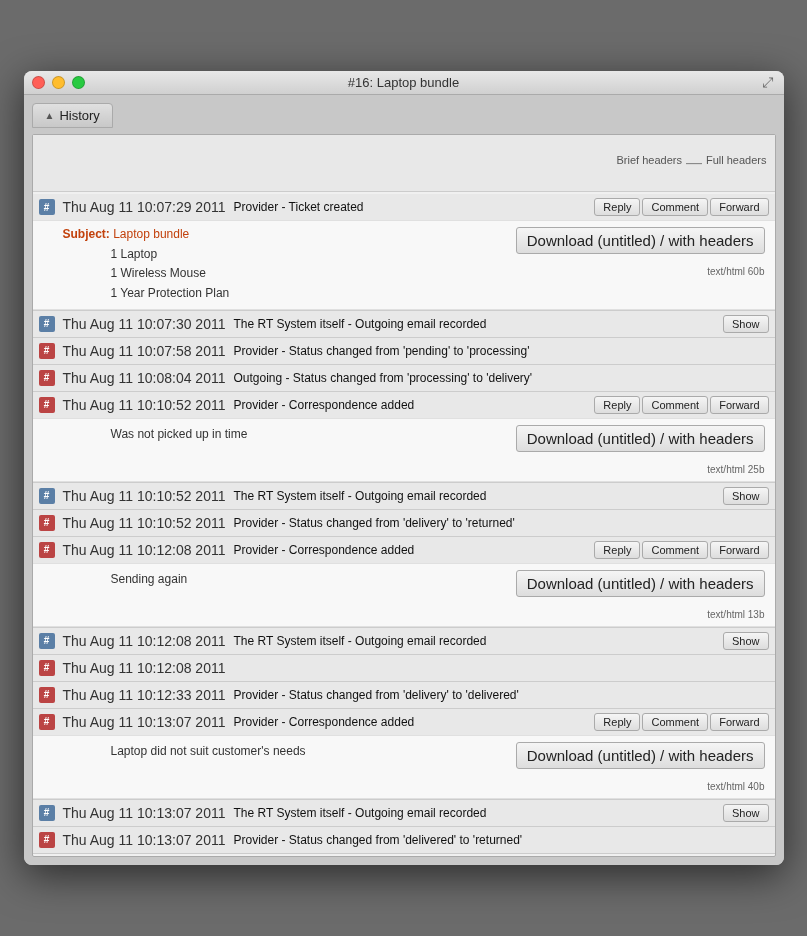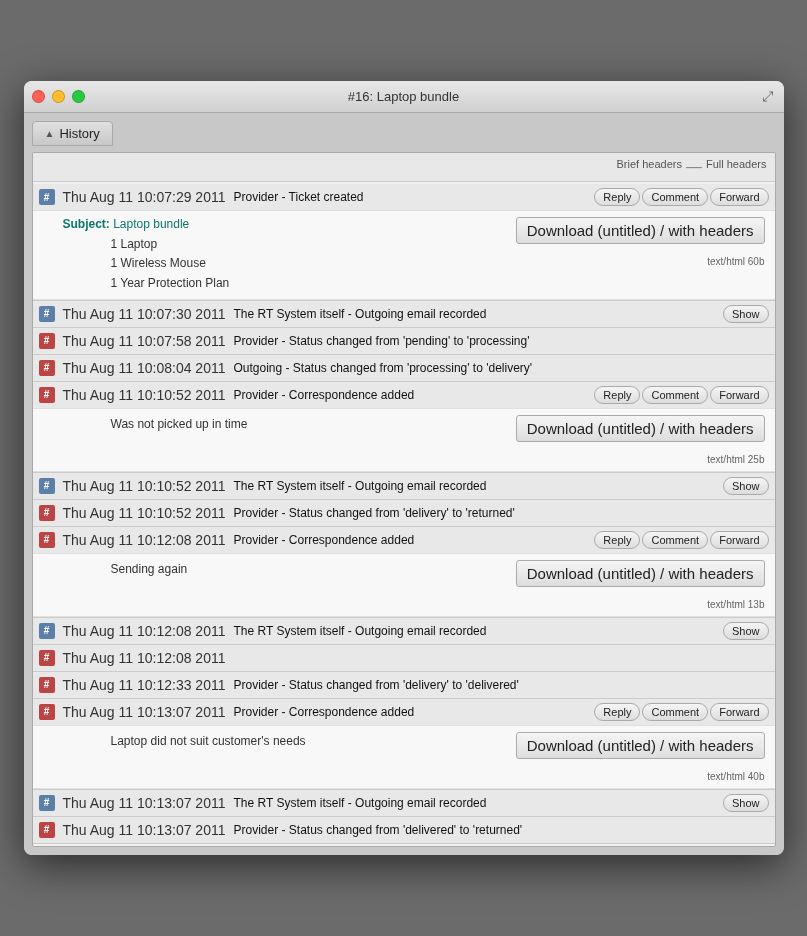--- a/index.html
+++ b/index.html
@@ -16,21 +16,21 @@
     .window {
       width: 760px;
       background: #d4d4d4;
       border-radius: 8px;
       box-shadow: 0 10px 40px rgba(0,0,0,0.6);
       overflow: hidden;
     }
 
     .titlebar {
       background: linear-gradient(to bottom, #e8e8e8, #d0d0d0);
-      height: 32px;
+      height: 24px;
       display: flex;
       align-items: center;
       padding: 0 8px;
       position: relative;
       border-bottom: 1px solid #aaa;
     }
 
     .traffic-lights {
       display: flex;
       gap: 7px;
@@ -91,21 +91,21 @@
 
     .main-content {
       background: #f0f0f0;
       border: 1px solid #aaa;
       border-radius: 2px;
     }
 
     .header-bar {
       display: flex;
       justify-content: flex-end;
-      padding: 5px 8px;
+      padding: 19px 8px;
       border-bottom: 1px solid #ccc;
       background: #e8e8e8;
     }
 
     .header-toggle {
       font-size: 11px;
       color: #555;
       cursor: pointer;
     }
 
@@ -168,21 +168,21 @@
 
     .btn-group {
       display: flex;
       gap: 2px;
       flex-shrink: 0;
     }
 
     .btn {
       background: linear-gradient(to bottom, #f5f5f5, #ddd);
       border: 1px solid #aaa;
-      border-radius: 9px;
+      border-radius: 3px;
       padding: 2px 8px;
       font-size: 11px;
       color: #222;
       cursor: pointer;
       white-space: nowrap;
     }
 
     .expanded-content {
       background: #f8f8f8;
       padding: 6px 10px 6px 30px;
@@ -191,21 +191,21 @@
     }
 
     .expanded-header {
       display: flex;
       justify-content: space-between;
       align-items: flex-start;
     }
 
     .expanded-subject {
       font-size: 12px;
-      color: #0f766e;
+      color: #c2410c;
       margin-bottom: 4px;
     }
 
     .expanded-subject span {
       font-weight: bold;
     }
 
     .expanded-body {
       font-size: 12px;
       color: #333;

